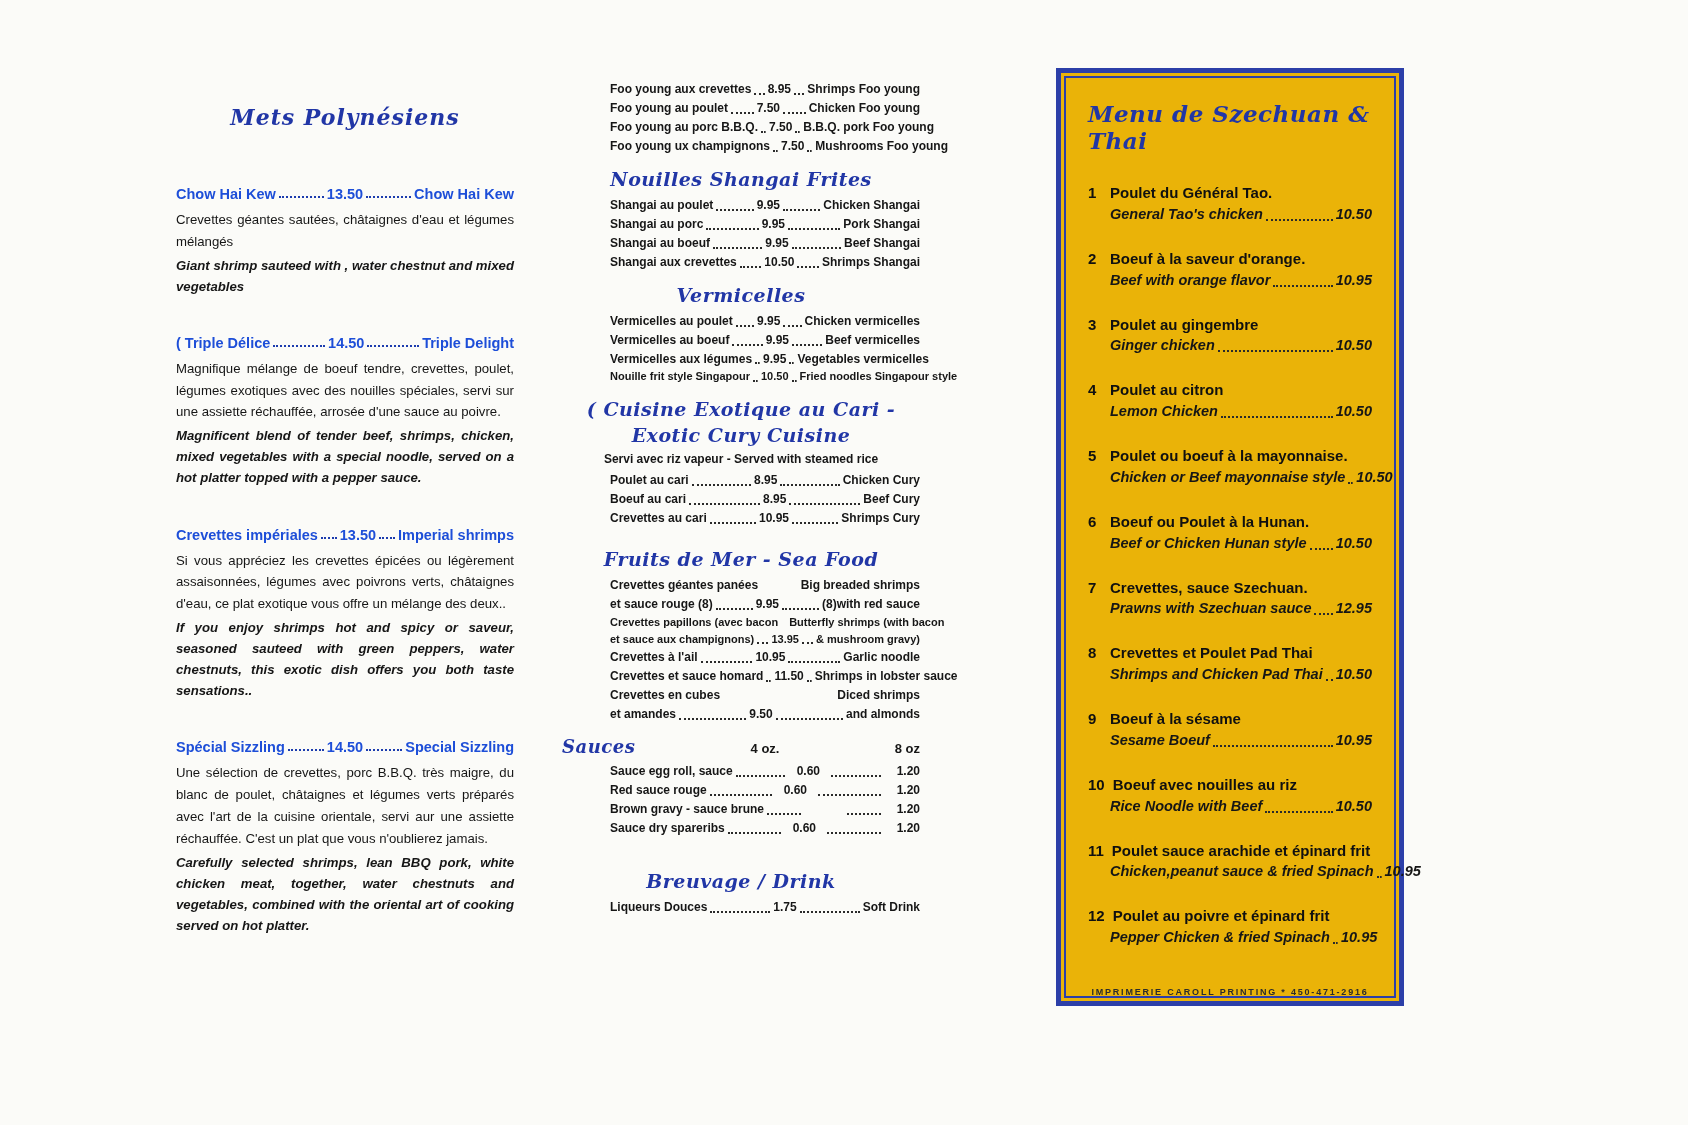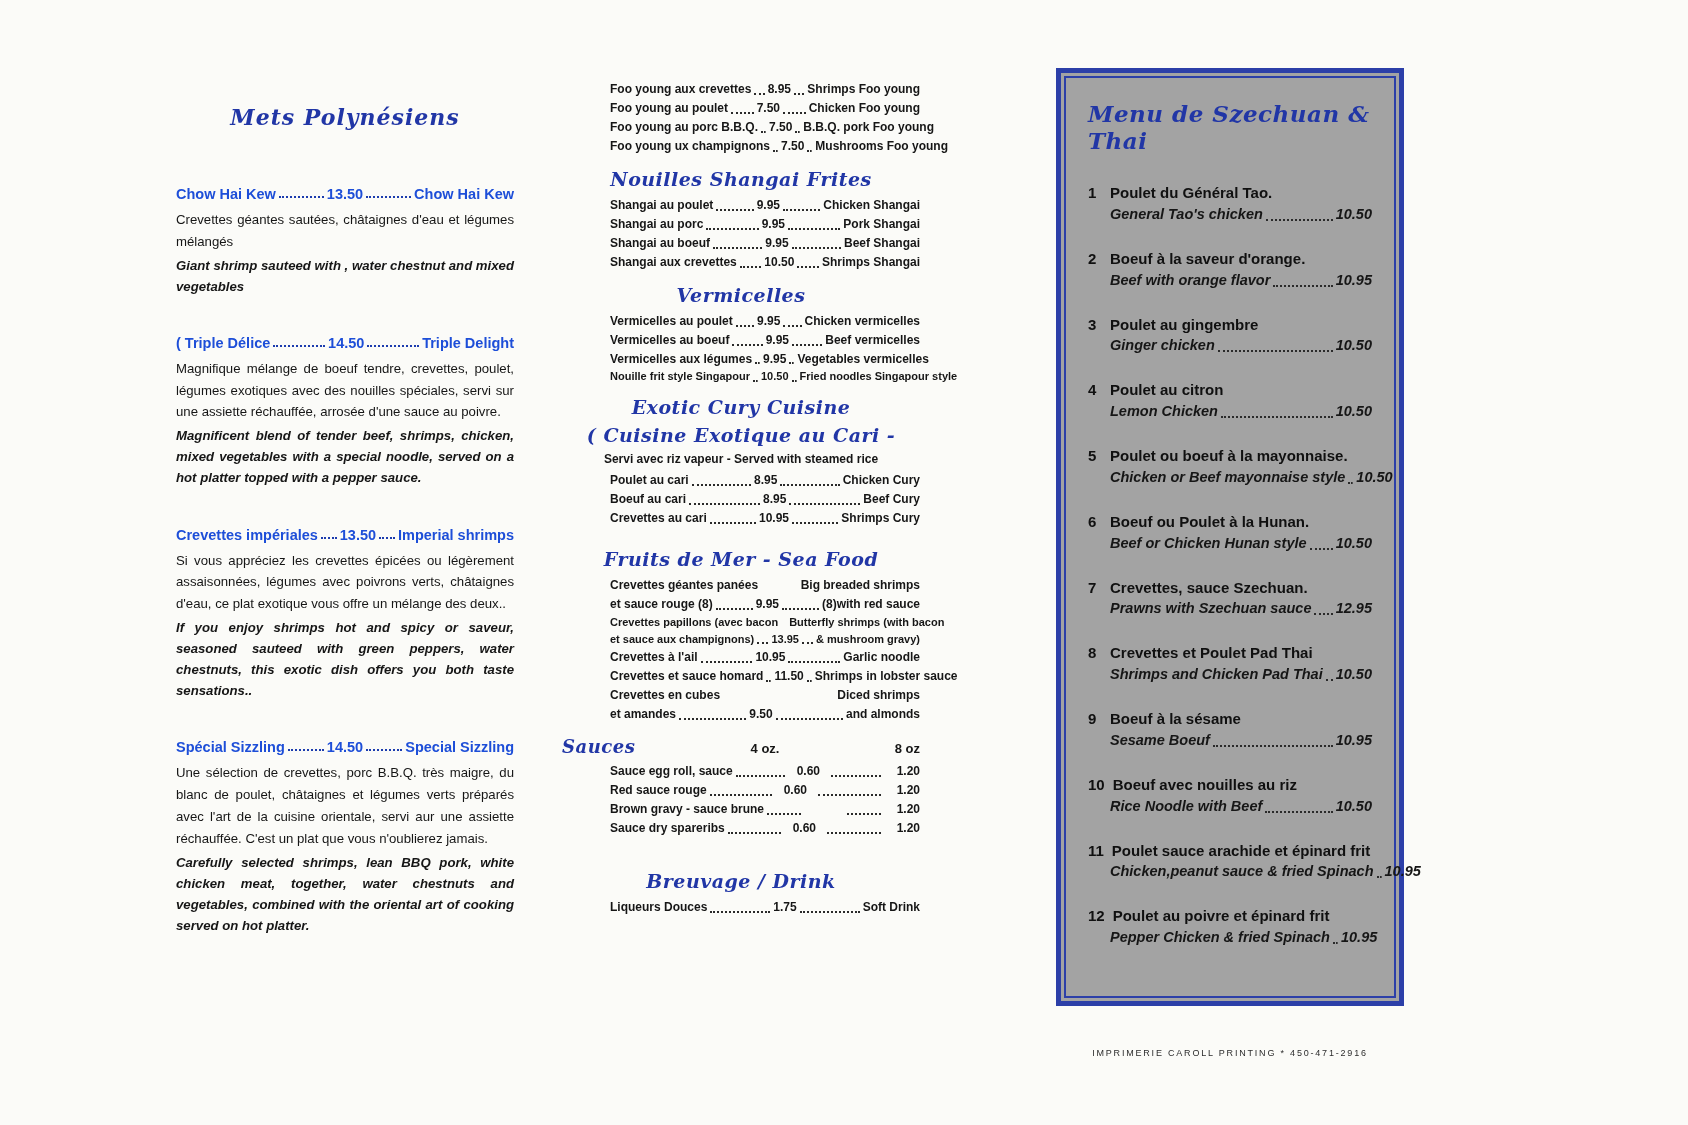--- a/index.html
+++ b/index.html
@@ -54,40 +54,40 @@
   .sauces-head { display: flex; align-items: baseline; margin-bottom: 5px; }
   .sauces-head .mc-title { text-align: left; margin: 0; font-size: 18px; }
   .sauces-head .flex-gap { flex: 1 1 auto; }
   .sauces-head .oz { font-size: 13px; font-weight: bold; }
   .mc-row.sauce .p4 { min-width: 40px; text-align: center; }
   .mc-row.sauce .p8 { min-width: 36px; text-align: right; }
 
   
   .panel {
     position: absolute; left: 1056px; top: 68px; width: 348px; height: 938px;
-    border: 5px solid #2c3fa8; background: #a3a3a3;
+    border: 5px solid #2c3fa8; background: #eab308;
   }
   .panel-inner {
     position: absolute; inset: 3px;
     border: 2px solid #2c3fa8;
     padding: 16px 22px 10px;
   }
   .sz-title { font-size: 23px; letter-spacing: 0.5px; margin: 6px 0 28px; }
   .sz-item { margin-bottom: 23px; }
   .sz-fr-line { display: flex; align-items: baseline; font-size: 15px; font-weight: bold; color: #101010; line-height: 1.45; }
   .sz-num { min-width: 14px; margin-right: 8px; }
   .sz-en-line { display: flex; align-items: baseline; margin-left: 22px; font-size: 14.5px; font-style: italic; font-weight: bold; line-height: 1.45; }
   .sz-en-line .sz-en { white-space: nowrap; }
   .sz-price { white-space: nowrap; }
 
   
   .print-credit {
-    position: absolute; left: 1056px; top: 1048px; width: 348px;
+    position: absolute; left: 1056px; top: 987px; width: 348px;
     text-align: center; font-size: 9px; letter-spacing: 1.8px;
-    color: #2c2c2c; font-weight: normal;
+    color: #2c2c2c; font-weight: bold;
   }
 </style>
 </head>
 <body>
 
 <div class="page">
 
   <section class="col-left">
     <h1 class="script-title poly-title">Mets Polynésiens</h1>
     <div id="poly-items">
@@ -226,22 +226,22 @@
           </div>
           <div class="mc-row small">
             <span class="mc-fr">Nouille frit style Singapour</span>
             <span class="leader"></span>
             <span class="mc-price">10.50</span>
             <span class="leader"></span>
             <span class="mc-en">Fried noodles Singapour style</span>
           </div>
         </div>
         <div class="mc-section">
+          <div class="script-title mc-title">( Cuisine Exotique au Cari -</div>
           <div class="script-title mc-title sub">Exotic Cury Cuisine</div>
-          <div class="script-title mc-title">( Cuisine Exotique au Cari -</div>
           <div class="mc-note">Servi avec riz vapeur - Served with steamed rice</div>
           <div class="mc-row">
             <span class="mc-fr">Poulet au cari</span>
             <span class="leader"></span>
             <span class="mc-price">8.95</span>
             <span class="leader"></span>
             <span class="mc-en">Chicken Cury</span>
           </div>
           <div class="mc-row">
             <span class="mc-fr">Boeuf au cari</span>

